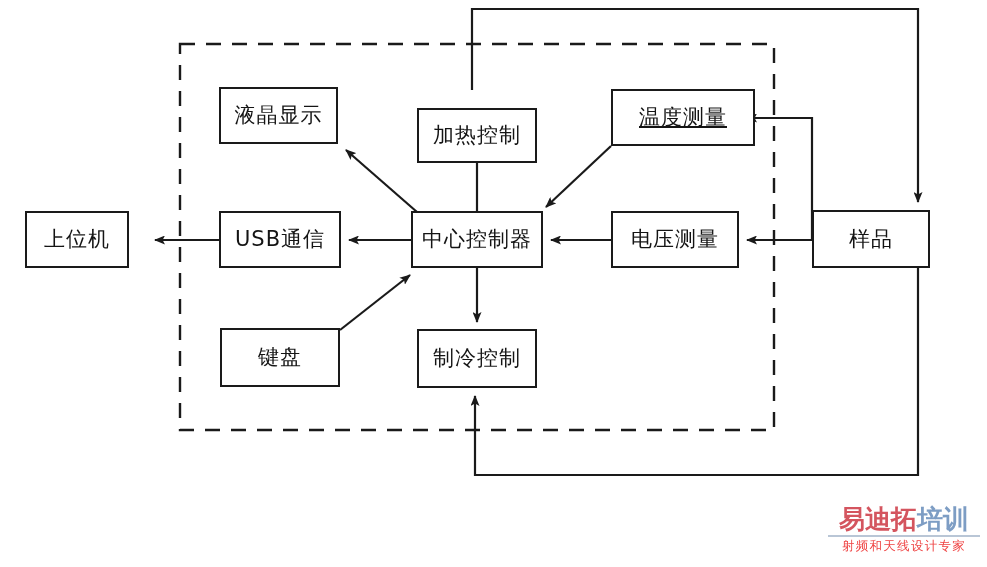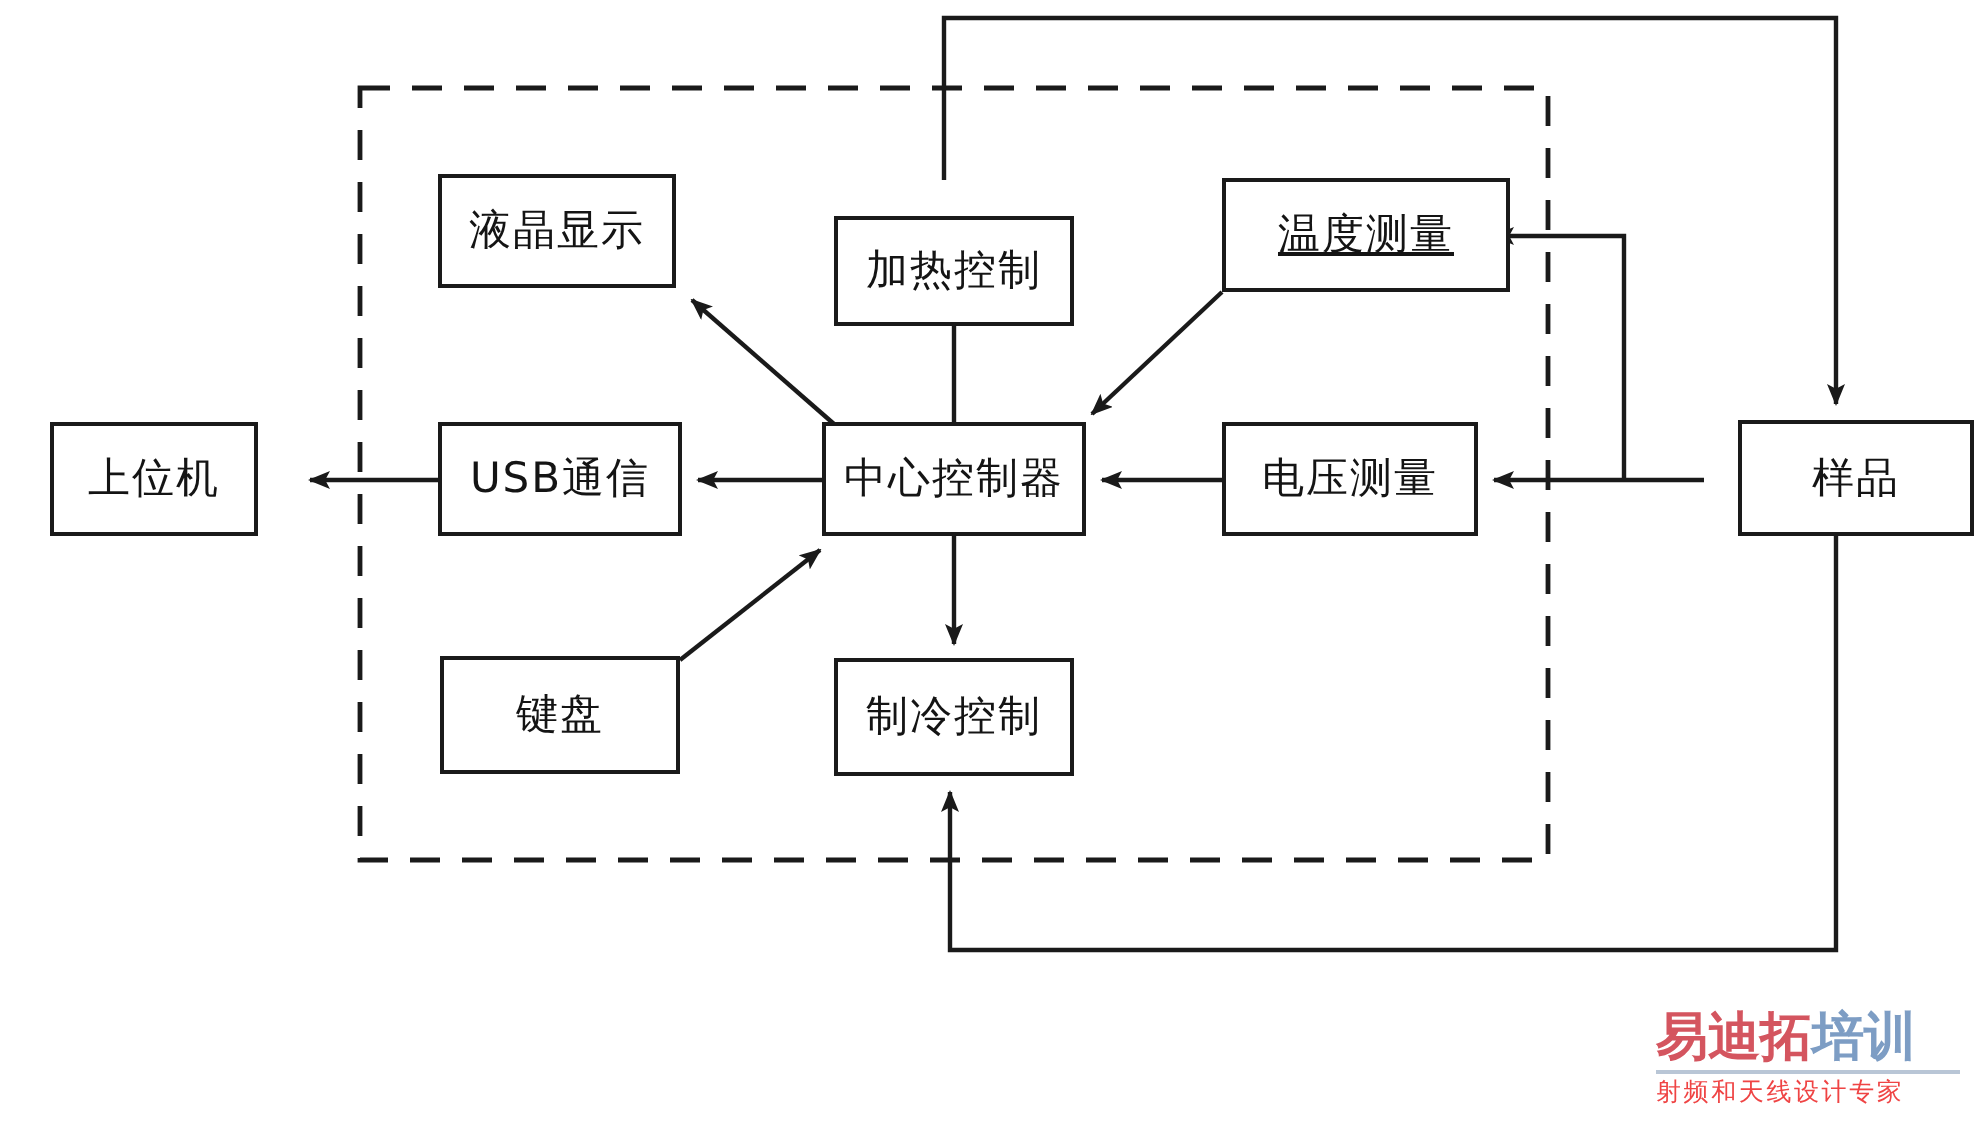--- a/index.html
+++ b/index.html
@@ -15,28 +15,28 @@
 
   .n-host      {left:25px;  top:211px; width:104px; height:57px; font-size:21px;}
   .n-usb       {left:219px; top:211px; width:122px; height:57px; font-size:21px;}
   .n-lcd       {left:219px; top:87px;  width:119px; height:57px; font-size:21px;}
   .n-keyboard  {left:220px; top:328px; width:120px; height:59px; font-size:21px;}
   .n-mcu       {left:411px; top:211px; width:132px; height:57px; font-size:21px;}
   .n-heat      {left:417px; top:90px;  width:120px; height:55px; font-size:21px;margin-top:18px;}
   .n-cool      {left:417px; top:329px; width:120px; height:59px; font-size:21px;}
   .n-temp      {left:611px; top:89px;  width:144px; height:57px; font-size:21px;text-decoration:underline;}
   .n-volt      {left:611px; top:211px; width:128px; height:57px; font-size:21px;}
-  .n-sample    {left:869px; top:210px; width:118px; height:58px; font-size:21px;}
+  .n-sample    {left:812px; top:210px; width:118px; height:58px; font-size:21px;}
 
   .caption{position:absolute;left:0;top:510px;width:760px;text-align:center;
            font-family:"DejaVu Serif","Liberation Serif",serif;
            font-size:27px;color:#121212;letter-spacing:5px;z-index:5;}
 
   .wm{position:absolute;left:828px;top:506px;width:152px;z-index:6;
-      font-family:"DejaVu Sans","Liberation Sans",sans-serif;}
+      text-align:center;font-family:"DejaVu Sans","Liberation Sans",sans-serif;}
   .wm-main{font-size:26px;font-weight:bold;letter-spacing:0px;line-height:1.05;
            white-space:nowrap;}
   .wm-main .a{color:#d4555f;}
   .wm-main .b{color:#7d9dc4;}
   .wm-rule{height:2px;background:#b9c6d6;margin:2px 0 1px 0;}
   .wm-sub{font-size:12.5px;color:#ef4444;letter-spacing:1.3px;white-space:nowrap;}
 </style>
 </head>
 <body>
 

